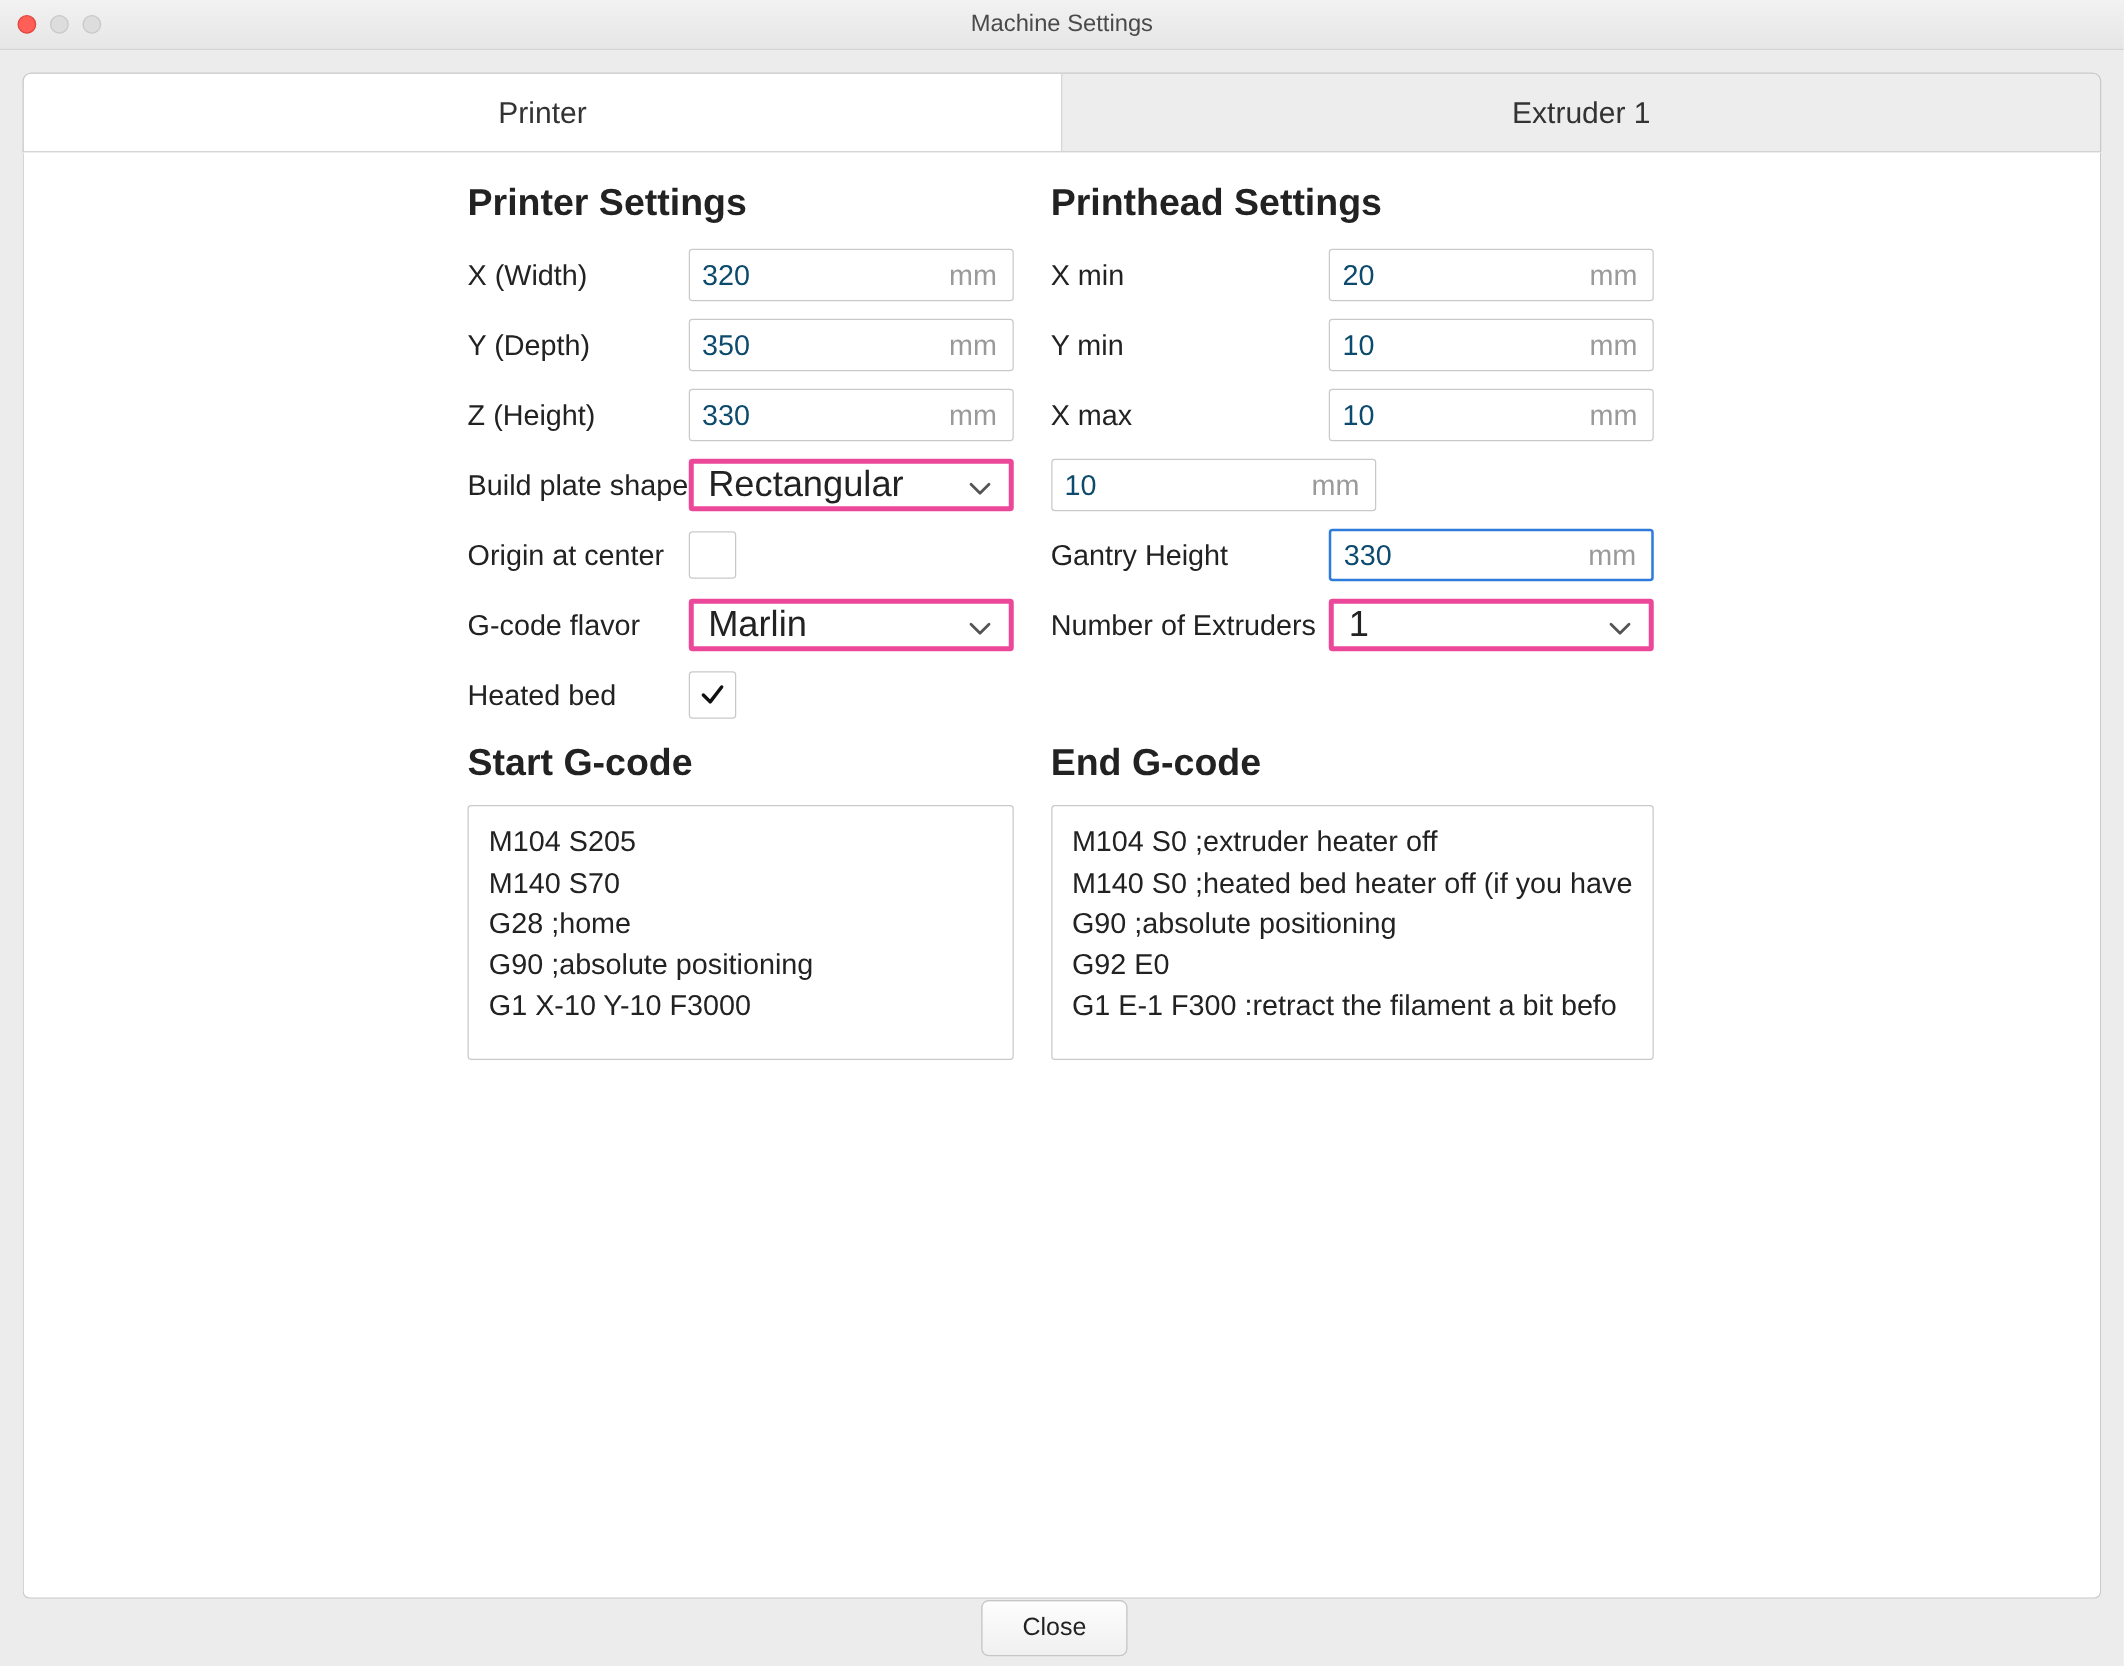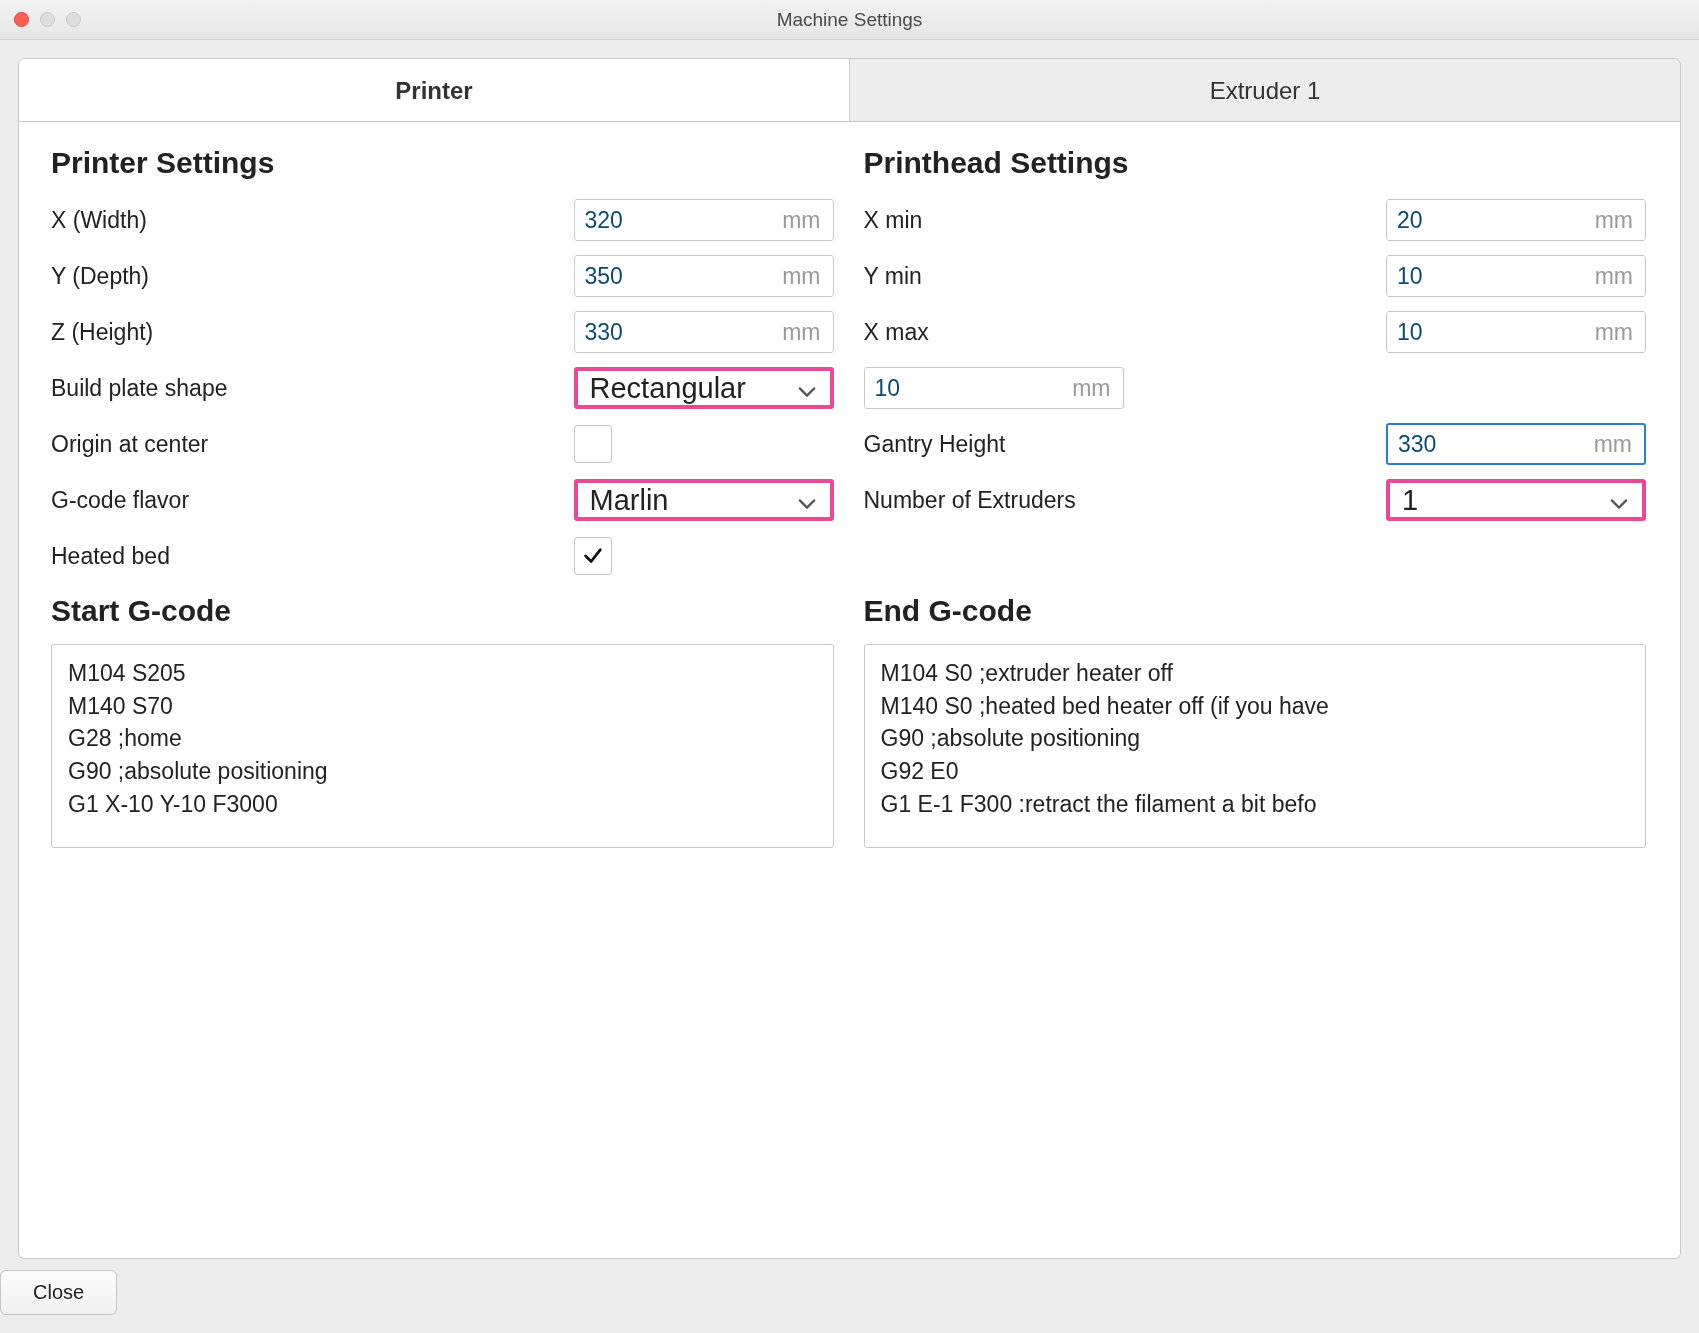--- a/index.html
+++ b/index.html
@@ -33,25 +33,25 @@
 .tabs {
   display: flex;
   border: 1px solid #c9c9c9;
   border-radius: 7px 7px 0 0;
   overflow: hidden;
 }
 .tab {
   flex: 1; text-align: center; padding: 18px 0 16px 0; font-size: 24px; color: #333;
   cursor: pointer;
 }
-.tab.active { background: #fff; border-right: 1px solid #c9c9c9; font-weight: bold; }
+.tab.active { background: #fff; border-right: 1px solid #c9c9c9; }
 .tab.inactive { background: #ededed; }
 .panel {
   flex: 1; background: #fff; border: 1px solid #c9c9c9; border-top: none;
-  border-radius: 0 0 6px 6px; padding: 14px 34px 26px 32px; display: flex; flex-direction: column;
+  border-radius: 0 0 6px 6px; padding: 14px 34px 26px 32px; display: flex; flex-direction: column; align-items: center;
 }
 .columns { display: flex; gap: 30px; }
 .col { flex: 1; }
 h2 { font-size: 30px; font-weight: 600; margin: 10px 0 12px 0; color: #222; }
 .row {
   display: flex; align-items: center; height: 56px;
 }
 .row .label { flex: 1; font-size: 23px; color: #222; }
 .row .field { width: 260px; position: relative; }
 .input-wrap {
@@ -76,21 +76,21 @@
 }
 .checkbox svg { width: 22px; height: 22px; }
 .gcode-section { margin-top: 8px; }
 .gcode-section h2 { margin-bottom: 16px; }
 .gcode-box {
   border: 1px solid #c9c9c9; border-radius: 3px; padding: 12px 16px;
   font-size: 23px; line-height: 1.42; height: 204px; overflow: hidden;
   white-space: pre; font-family: inherit; color: #222;
 }
 .footer {
-  height: 74px; display: flex; justify-content: flex-start; align-items: center; padding: 0 12px 8px 0;
+  height: 54px; display: flex; justify-content: center; align-items: center; padding: 0 12px 8px 0;
 }
 .close-btn {
   border: 1px solid #c5c5c5; border-radius: 6px; background: linear-gradient(#fdfdfd, #f0f0f0);
   padding: 10px 32px; font-size: 20px; cursor: pointer; color: #222;
 }
 </style>
 </head>
 <body>
 
 <div class="window">

